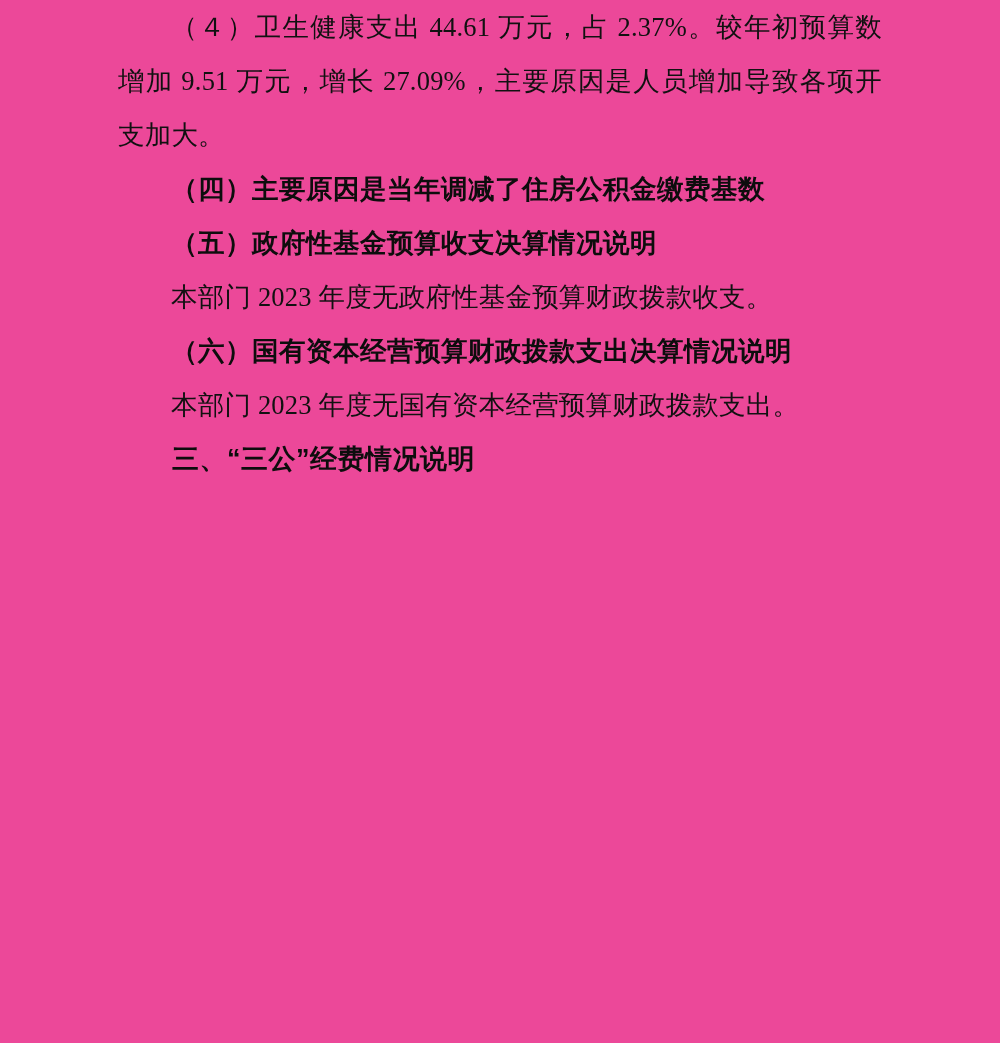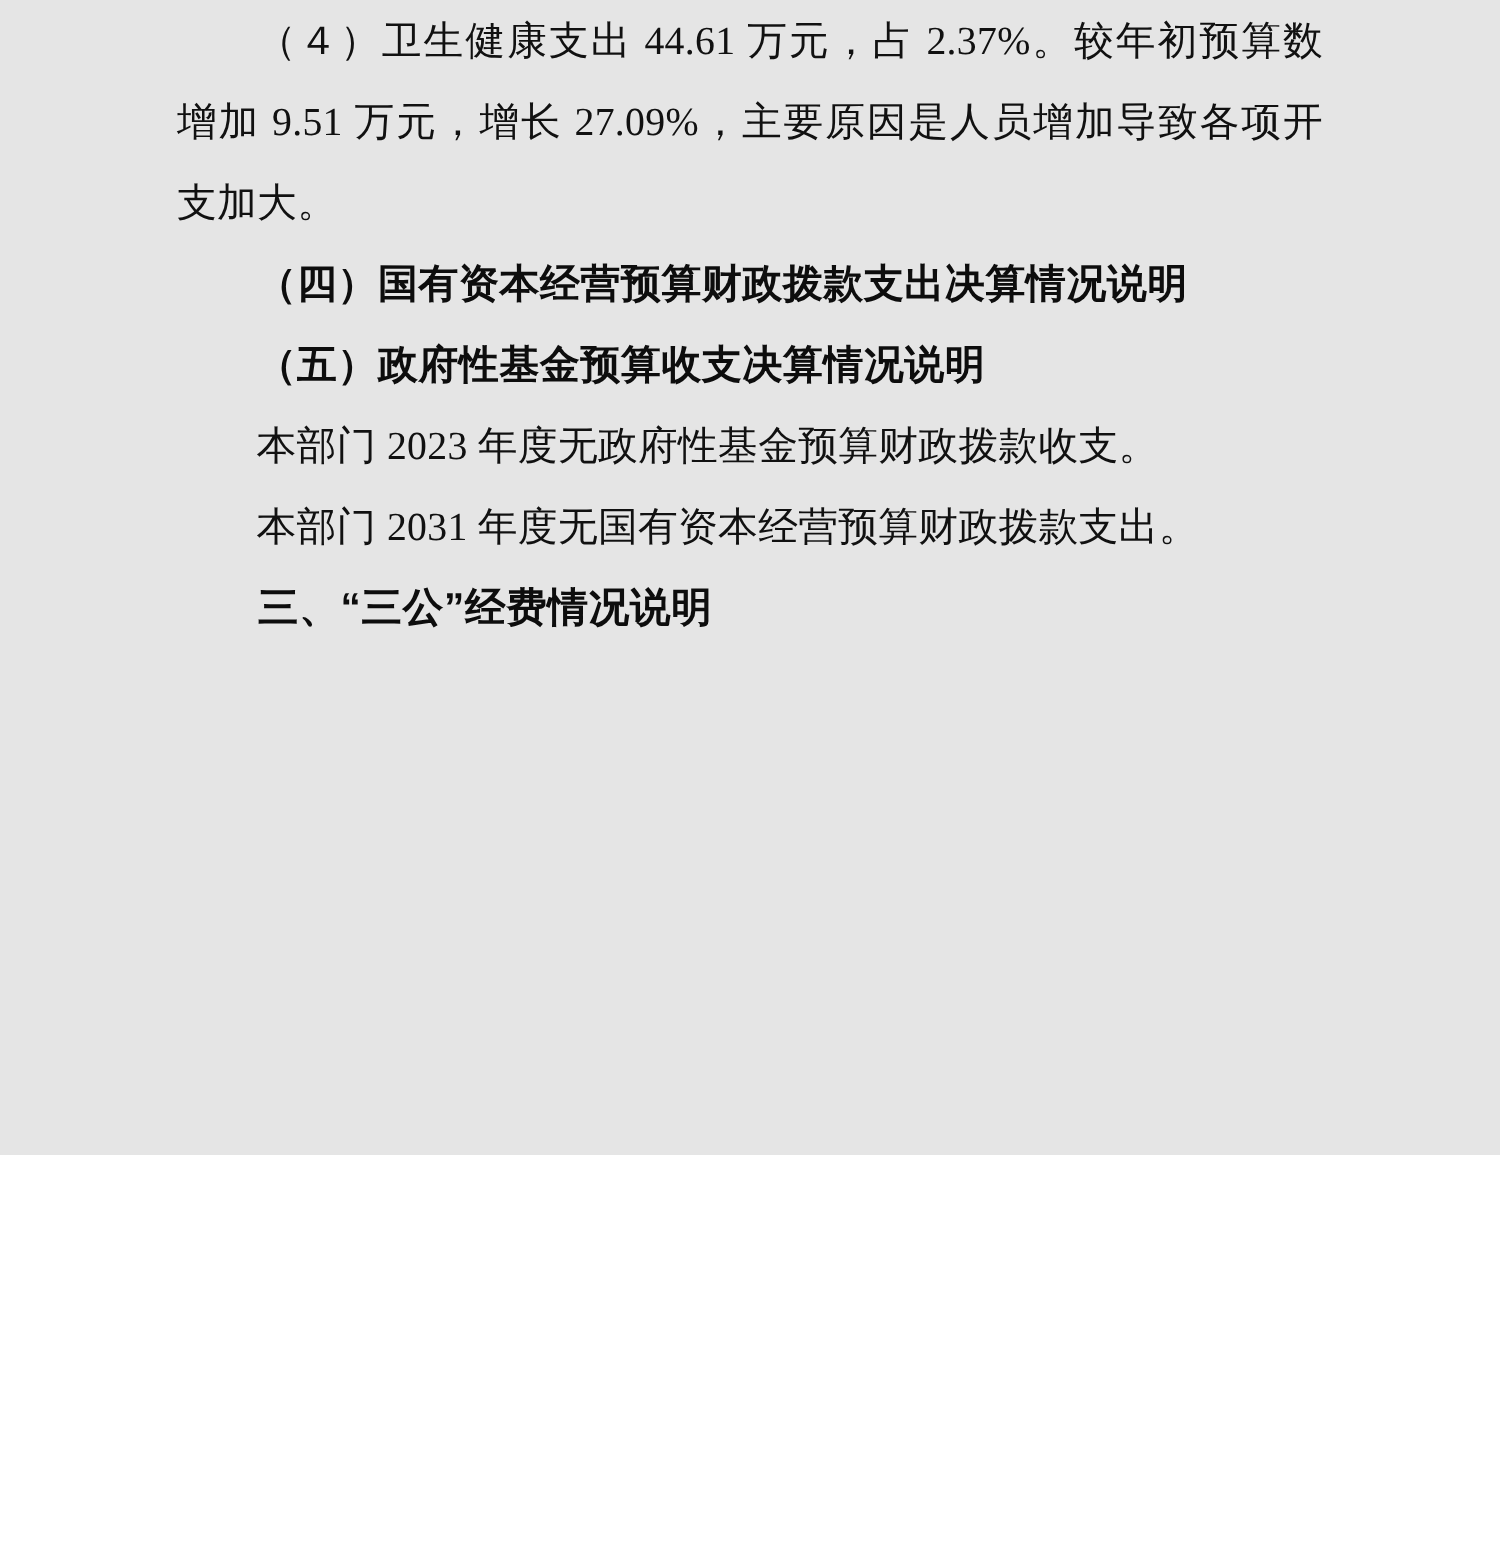--- a/index.html
+++ b/index.html
@@ -3,22 +3,22 @@
 <meta charset="utf-8">
 <style>
   html, body {
     margin: 0;
     padding: 0;
     background: #ffffff;
   }
   .page {
     position: relative;
     width: 1000px;
-    height: 770px;
-    background: #e5e5e5;
+    height: 1043px;
+    background: #ec4899;
     overflow: hidden;
     font-family: "Liberation Serif", "DejaVu Serif", serif;
     color: #1a1a1a;
   }
   .body-col {
     position: absolute;
     left: 118px;
     top: 0px;
     width: 764px;
   }
@@ -56,26 +56,27 @@
 </style>
 </head>
 <body>
 
 <div class="page">
   <div class="body-col">
 
     <p class="para">（４）卫生健康支出 44.61 万元，占 2.37%。较年初预算数增加 9.51 万元，增长 27.09%，主要原因是人员增加导致各项开支加大。</p>
 
 
-    <p class="heading">（四）国有资本经营预算财政拨款支出决算情况说明</p>
+    <p class="heading">（四）主要原因是当年调减了住房公积金缴费基数</p>
 
 
     <p class="heading">（五）政府性基金预算收支决算情况说明</p>
 
     <p class="para">本部门 2023 年度无政府性基金预算财政拨款收支。</p>
 
+    <p class="heading">（六）国有资本经营预算财政拨款支出决算情况说明</p>
 
-    <p class="para">本部门 2031 年度无国有资本经营预算财政拨款支出。</p>
+    <p class="para">本部门 2023 年度无国有资本经营预算财政拨款支出。</p>
 
     <p class="heading-main">三、“三公”经费情况说明</p>
 
   </div>
 </div>
 
 </body></html>

